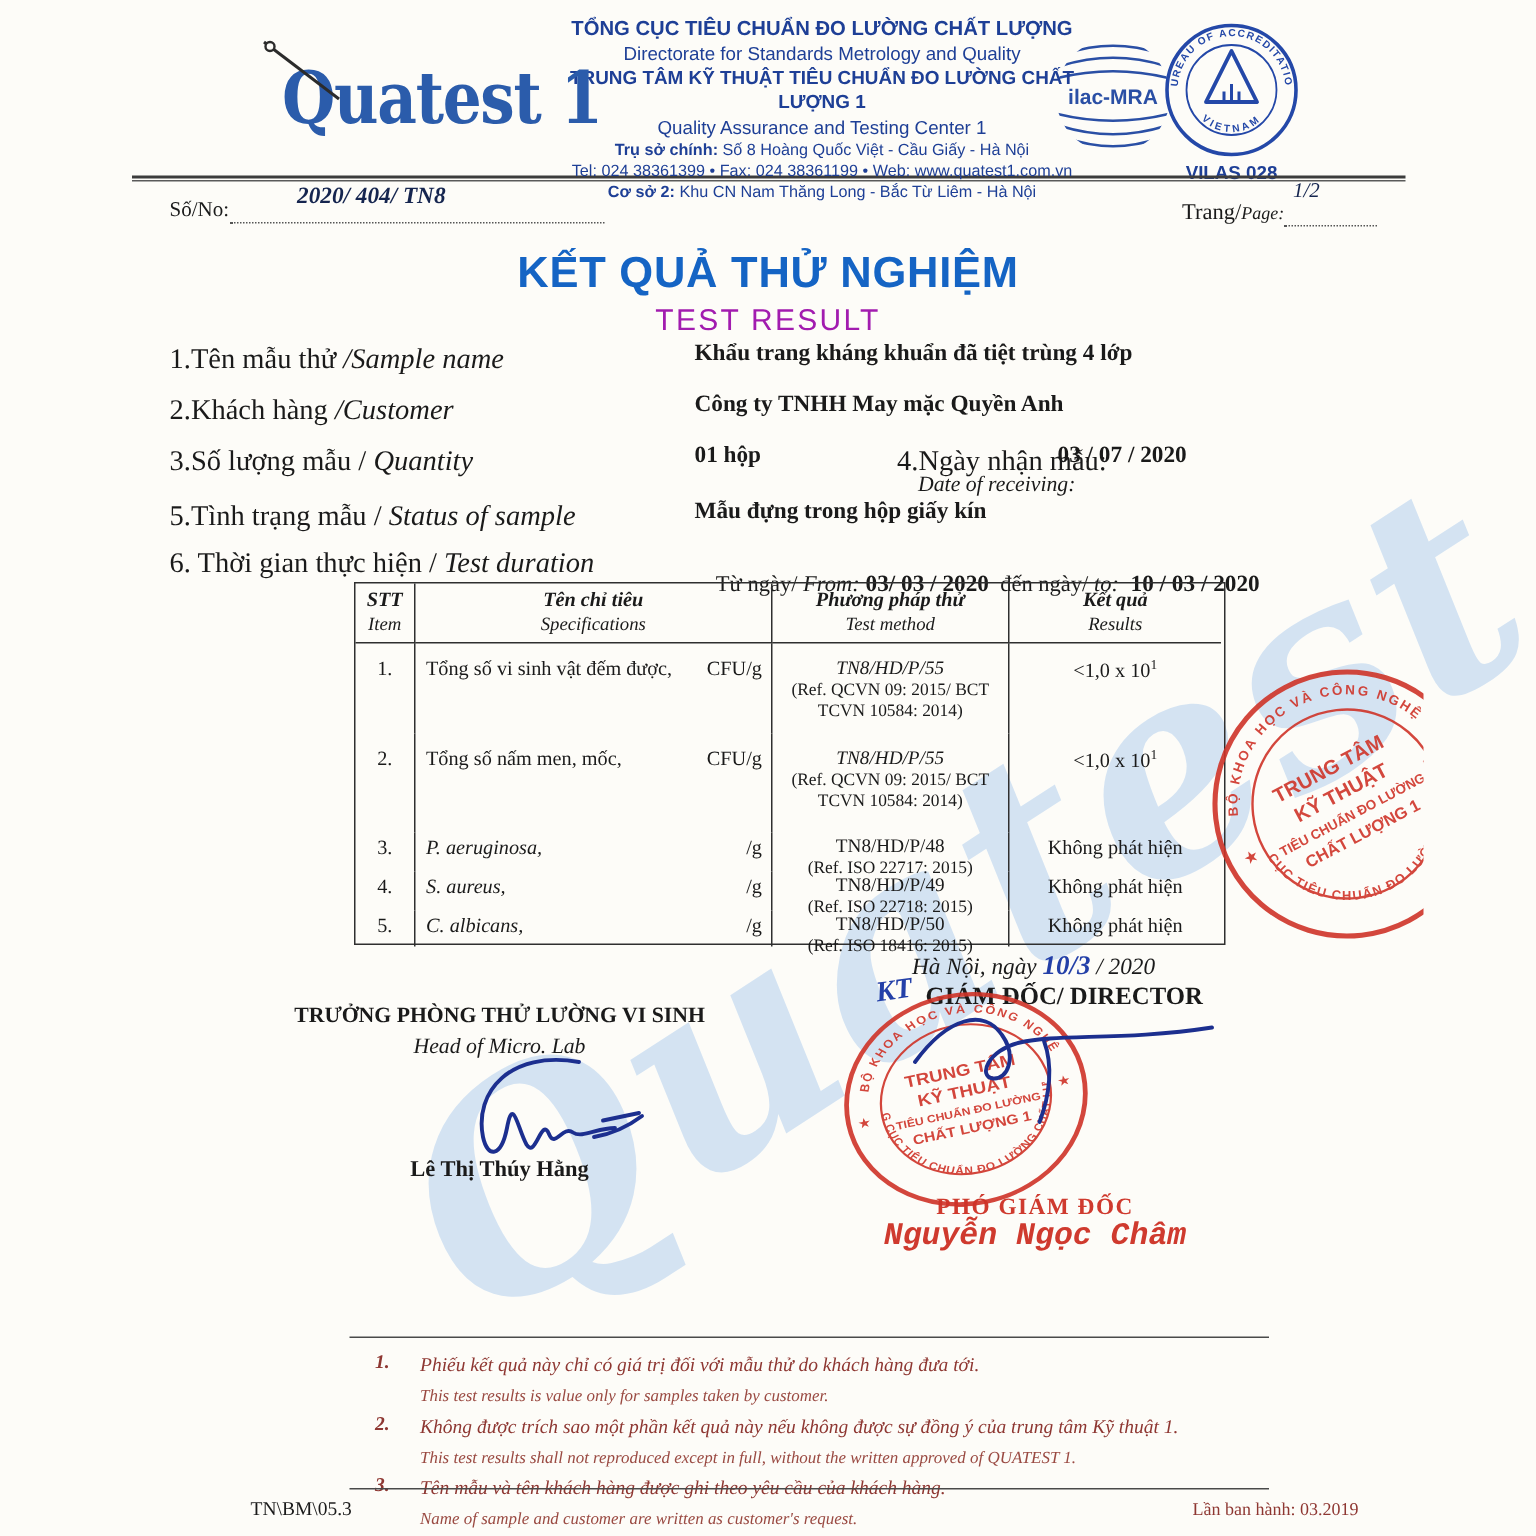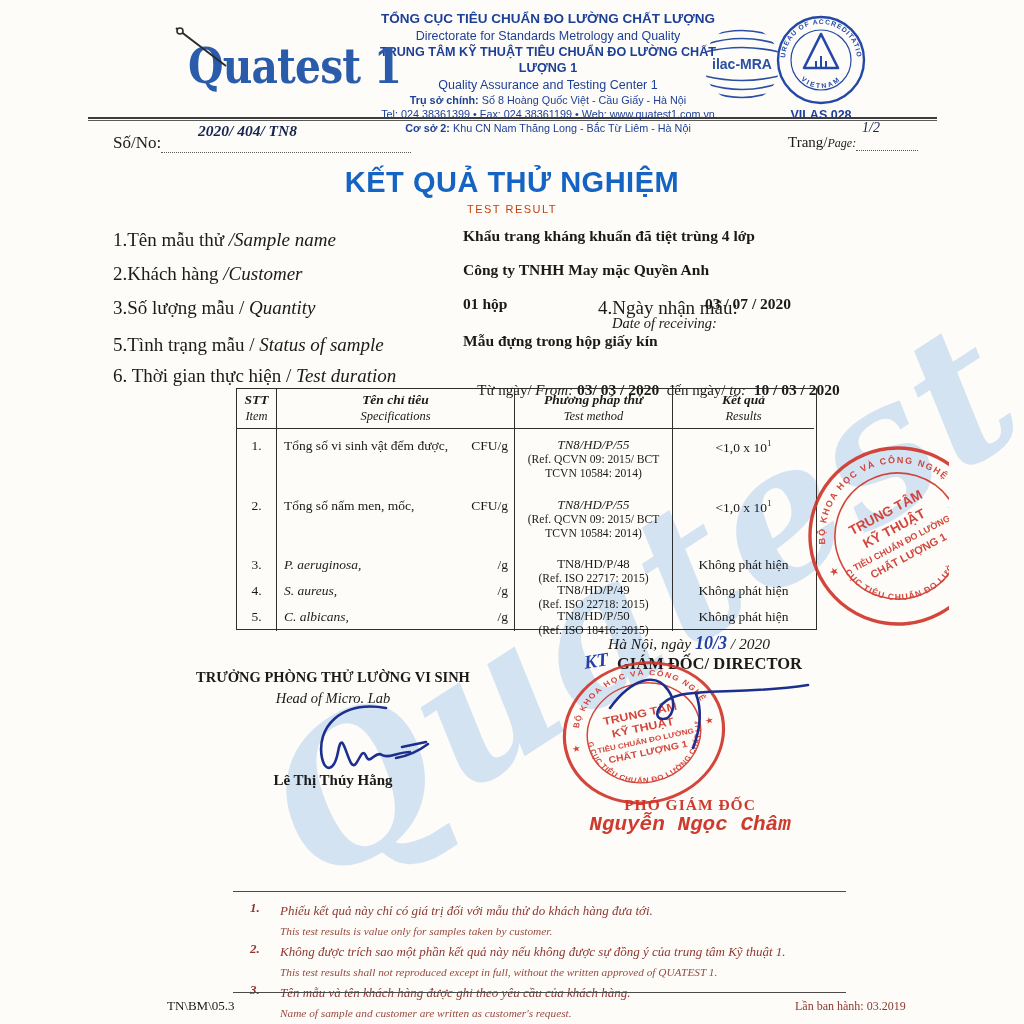--- a/index.html
+++ b/index.html
@@ -43,21 +43,21 @@
   .dots { display:inline-block; border-bottom:1.6px dotted #555; height:14px; vertical-align:bottom; }
   .hand { color:#15254f; font-style:italic; }
   .hand-blue { color:#2440a8; font-style:italic; }
 
   
   .title-vi { left:0; right:0; top:166px; text-align:center;
     font-family:"Liberation Sans","DejaVu Sans",sans-serif; font-weight:bold;
     font-size:29px; color:#1564c4; letter-spacing:.5px; }
   .title-en { left:0; right:0; top:203px; text-align:center;
     font-family:"Liberation Sans","DejaVu Sans",sans-serif;
-    font-size:11px; color:#c2410c; letter-spacing:1.5px; }
+    font-size:20px; color:#a21caf; letter-spacing:1.5px; }
 
   
   .flabel { font-size:19px; }
   .fvalue { font-weight:bold; font-size:15.5px; }
 
   
   .tbl { left:236px; top:388px; width:581px; height:242px;
     border:1.4px solid #2f2f2f; display:grid; z-index:1;
     grid-template-columns:40px 238px 158px 141px;
     grid-template-rows:40px 60px 66px 26px 26px 24px; }
@@ -148,21 +148,21 @@
           <line x1="46" y1="42" x2="46" y2="53"></line>
           <line x1="51" y1="47" x2="51" y2="53"></line>
         </g>
     </svg>
     <div class="abs sans b" style="left:775px;top:108px;width:92px;text-align:center;font-size:12.5px;color:#1e3f96">VILAS 028</div>
   </div>
 
   <div class="abs rule-double"></div>
 
   <div>
-    <span class="abs" style="left:113px;top:133px;font-size:17px">
+    <span class="abs" style="left:113px;top:133px;font-size:14px">
       <span>Số/No:</span><span class="dots" style="width:250px"></span>
     </span>
     <span class="abs hand b" style="left:198px;top:122px;font-size:15.5px">2020/ 404/ TN8</span>
     <span class="abs" style="left:788px;top:134px;font-size:15px">
       <span>Trang/</span><span class="it" style="font-size:12px">Page:</span><span class="dots" style="width:62px"></span>
     </span>
     <span class="abs hand" style="left:862px;top:120px;font-size:14px">1/2</span>
   </div>
 
   <div class="abs title-vi">KẾT QUẢ THỬ NGHIỆM</div>

